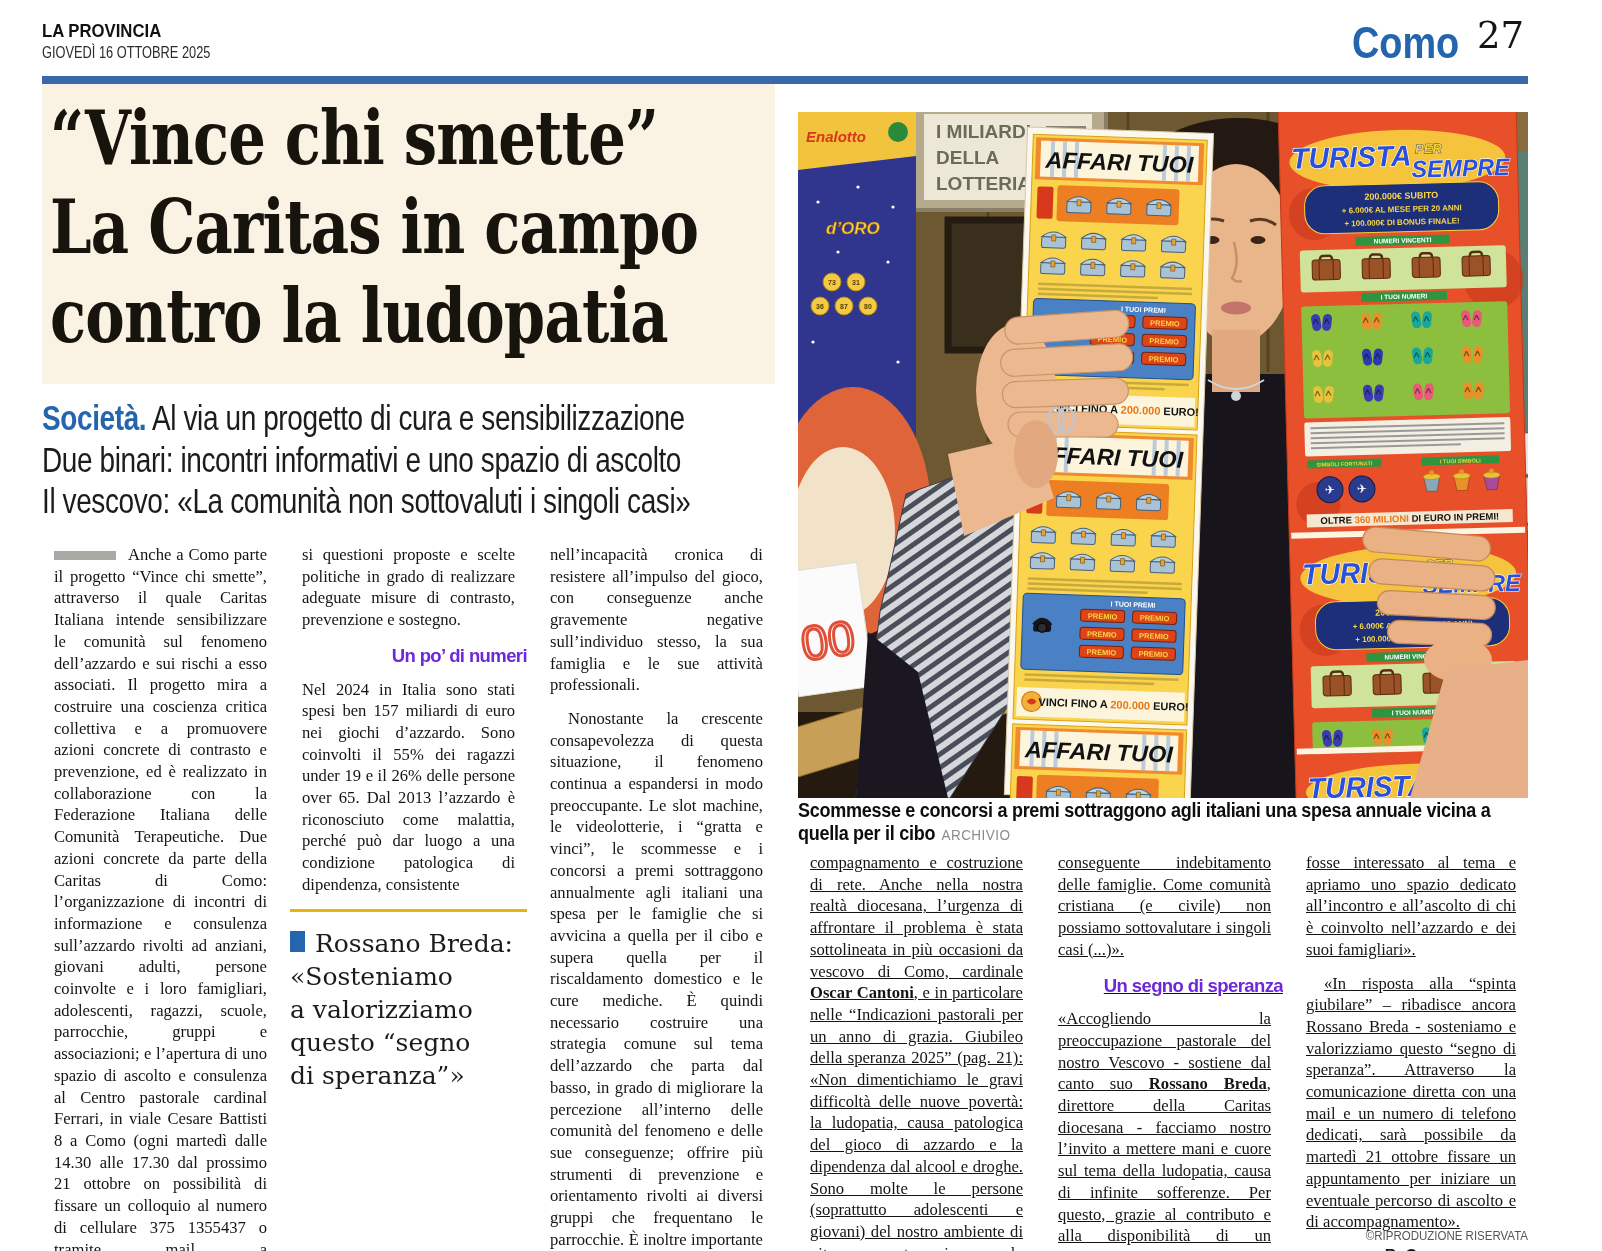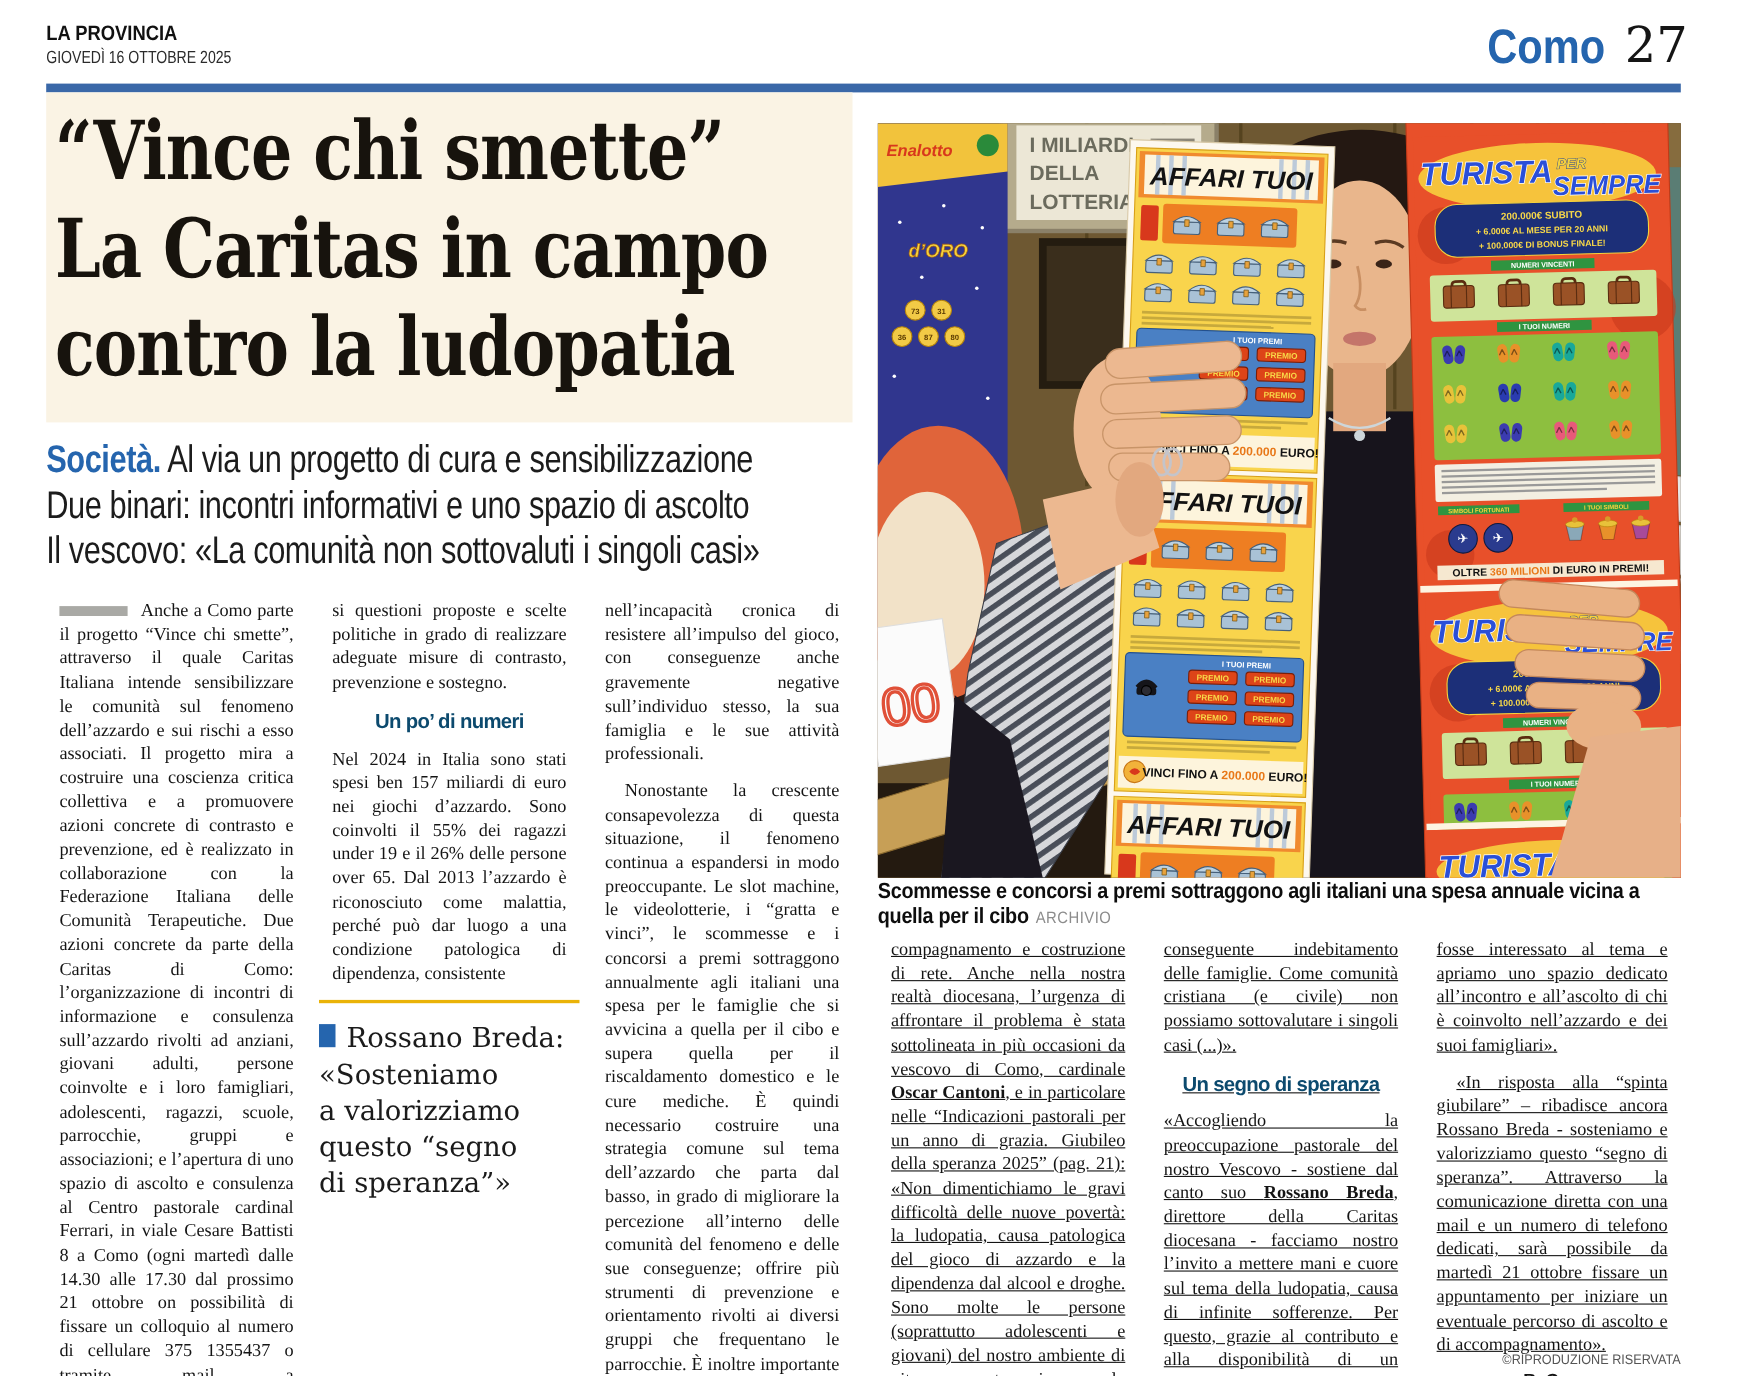--- a/index.html
+++ b/index.html
@@ -6,42 +6,42 @@
   body{width:1602px;height:1251px;position:relative;background:#ffffff;
        font-family:"Liberation Serif",serif;overflow:hidden;color:#141414;}
   .abs{position:absolute;}
   
   .paper{left:42px;top:20px;font-family:"Liberation Sans",sans-serif;font-weight:bold;
          font-size:19px;color:#111;transform:scaleX(.88);transform-origin:0 0;letter-spacing:0;}
   .pdate{left:42px;top:44px;font-family:"Liberation Sans",sans-serif;font-size:16px;
          color:#2b2b2b;transform:scaleX(.8);transform-origin:0 0;}
   .como{left:1352px;top:18px;font-family:"Liberation Sans",sans-serif;font-weight:bold;
         font-size:44px;color:#2565ae;transform:scaleX(.86);transform-origin:0 0;}
-  .pagenum{left:1477px;top:14px;font-family:"DejaVu Serif",serif;font-size:45px;color:#151515;}
+  .pagenum{left:1477px;top:14px;font-family:"DejaVu Serif",serif;font-size:37px;color:#151515;}
   .toprule{left:42px;top:76px;width:1486px;height:8px;background:#3a68a8;}
   
   .creambox{left:42px;top:84px;width:733px;height:300px;background:#faf3e4;}
   .hl{left:50px;top:94px;width:940px;transform:scaleX(.8);transform-origin:0 0;
       font-family:"DejaVu Serif",serif;font-weight:bold;font-size:74px;line-height:89px;
       color:#17130d;letter-spacing:-1px;}
   
   .stand{left:42px;top:397px;width:930px;transform:scaleX(.8);transform-origin:0 0;
          font-family:"Liberation Sans",sans-serif;font-size:35px;line-height:41.5px;
          color:#1c1c1c;letter-spacing:-.5px;}
   .kicker{font-weight:bold;color:#2565ae;}
   
   .col{position:absolute;top:532px;width:237px;height:719px;overflow:hidden;
        font-size:16.6px;line-height:21.7px;text-align:justify;color:#141414;}
   .bcol{position:absolute;top:840px;width:237px;height:411px;overflow:hidden;
         font-size:16.6px;line-height:21.7px;text-align:justify;color:#141414;text-decoration:underline;}
   .col p,.bcol p{margin:12px;}
   .ind{text-indent:18px;}
   .kickbar{display:inline-block;width:62px;height:9px;background:#a9a9a5;margin-right:12px;}
   .subh{font-family:"Liberation Sans",sans-serif;font-weight:bold;font-size:18.5px;
-        margin:14px 0 5px;letter-spacing:-.6px;color:#0c4a6e;text-align:center;}
+        margin:14px 0 5px;letter-spacing:-.6px;color:#6d28d9;text-align:right;}
   .quote{border-top:3px solid #eab308;margin-top:13px;padding-top:15px;
          font-family:"DejaVu Serif",serif;font-size:25px;line-height:33px;
          text-align:left;color:#1b1b1b;}
   .qmark{display:inline-block;width:15px;height:21px;background:#2565ae;margin-right:10px;}
   .qtext{white-space:pre-line;}
   
   .photo{left:798px;top:112px;width:730px;height:686px;display:block;background:#6e5832;}
   .capwrap{left:798px;top:799px;width:820px;transform:scaleX(.9);transform-origin:0 0;
            font-family:"Liberation Sans",sans-serif;}
   .cap{font-weight:bold;font-size:20px;color:#0d0d0d;letter-spacing:-.3px;}

